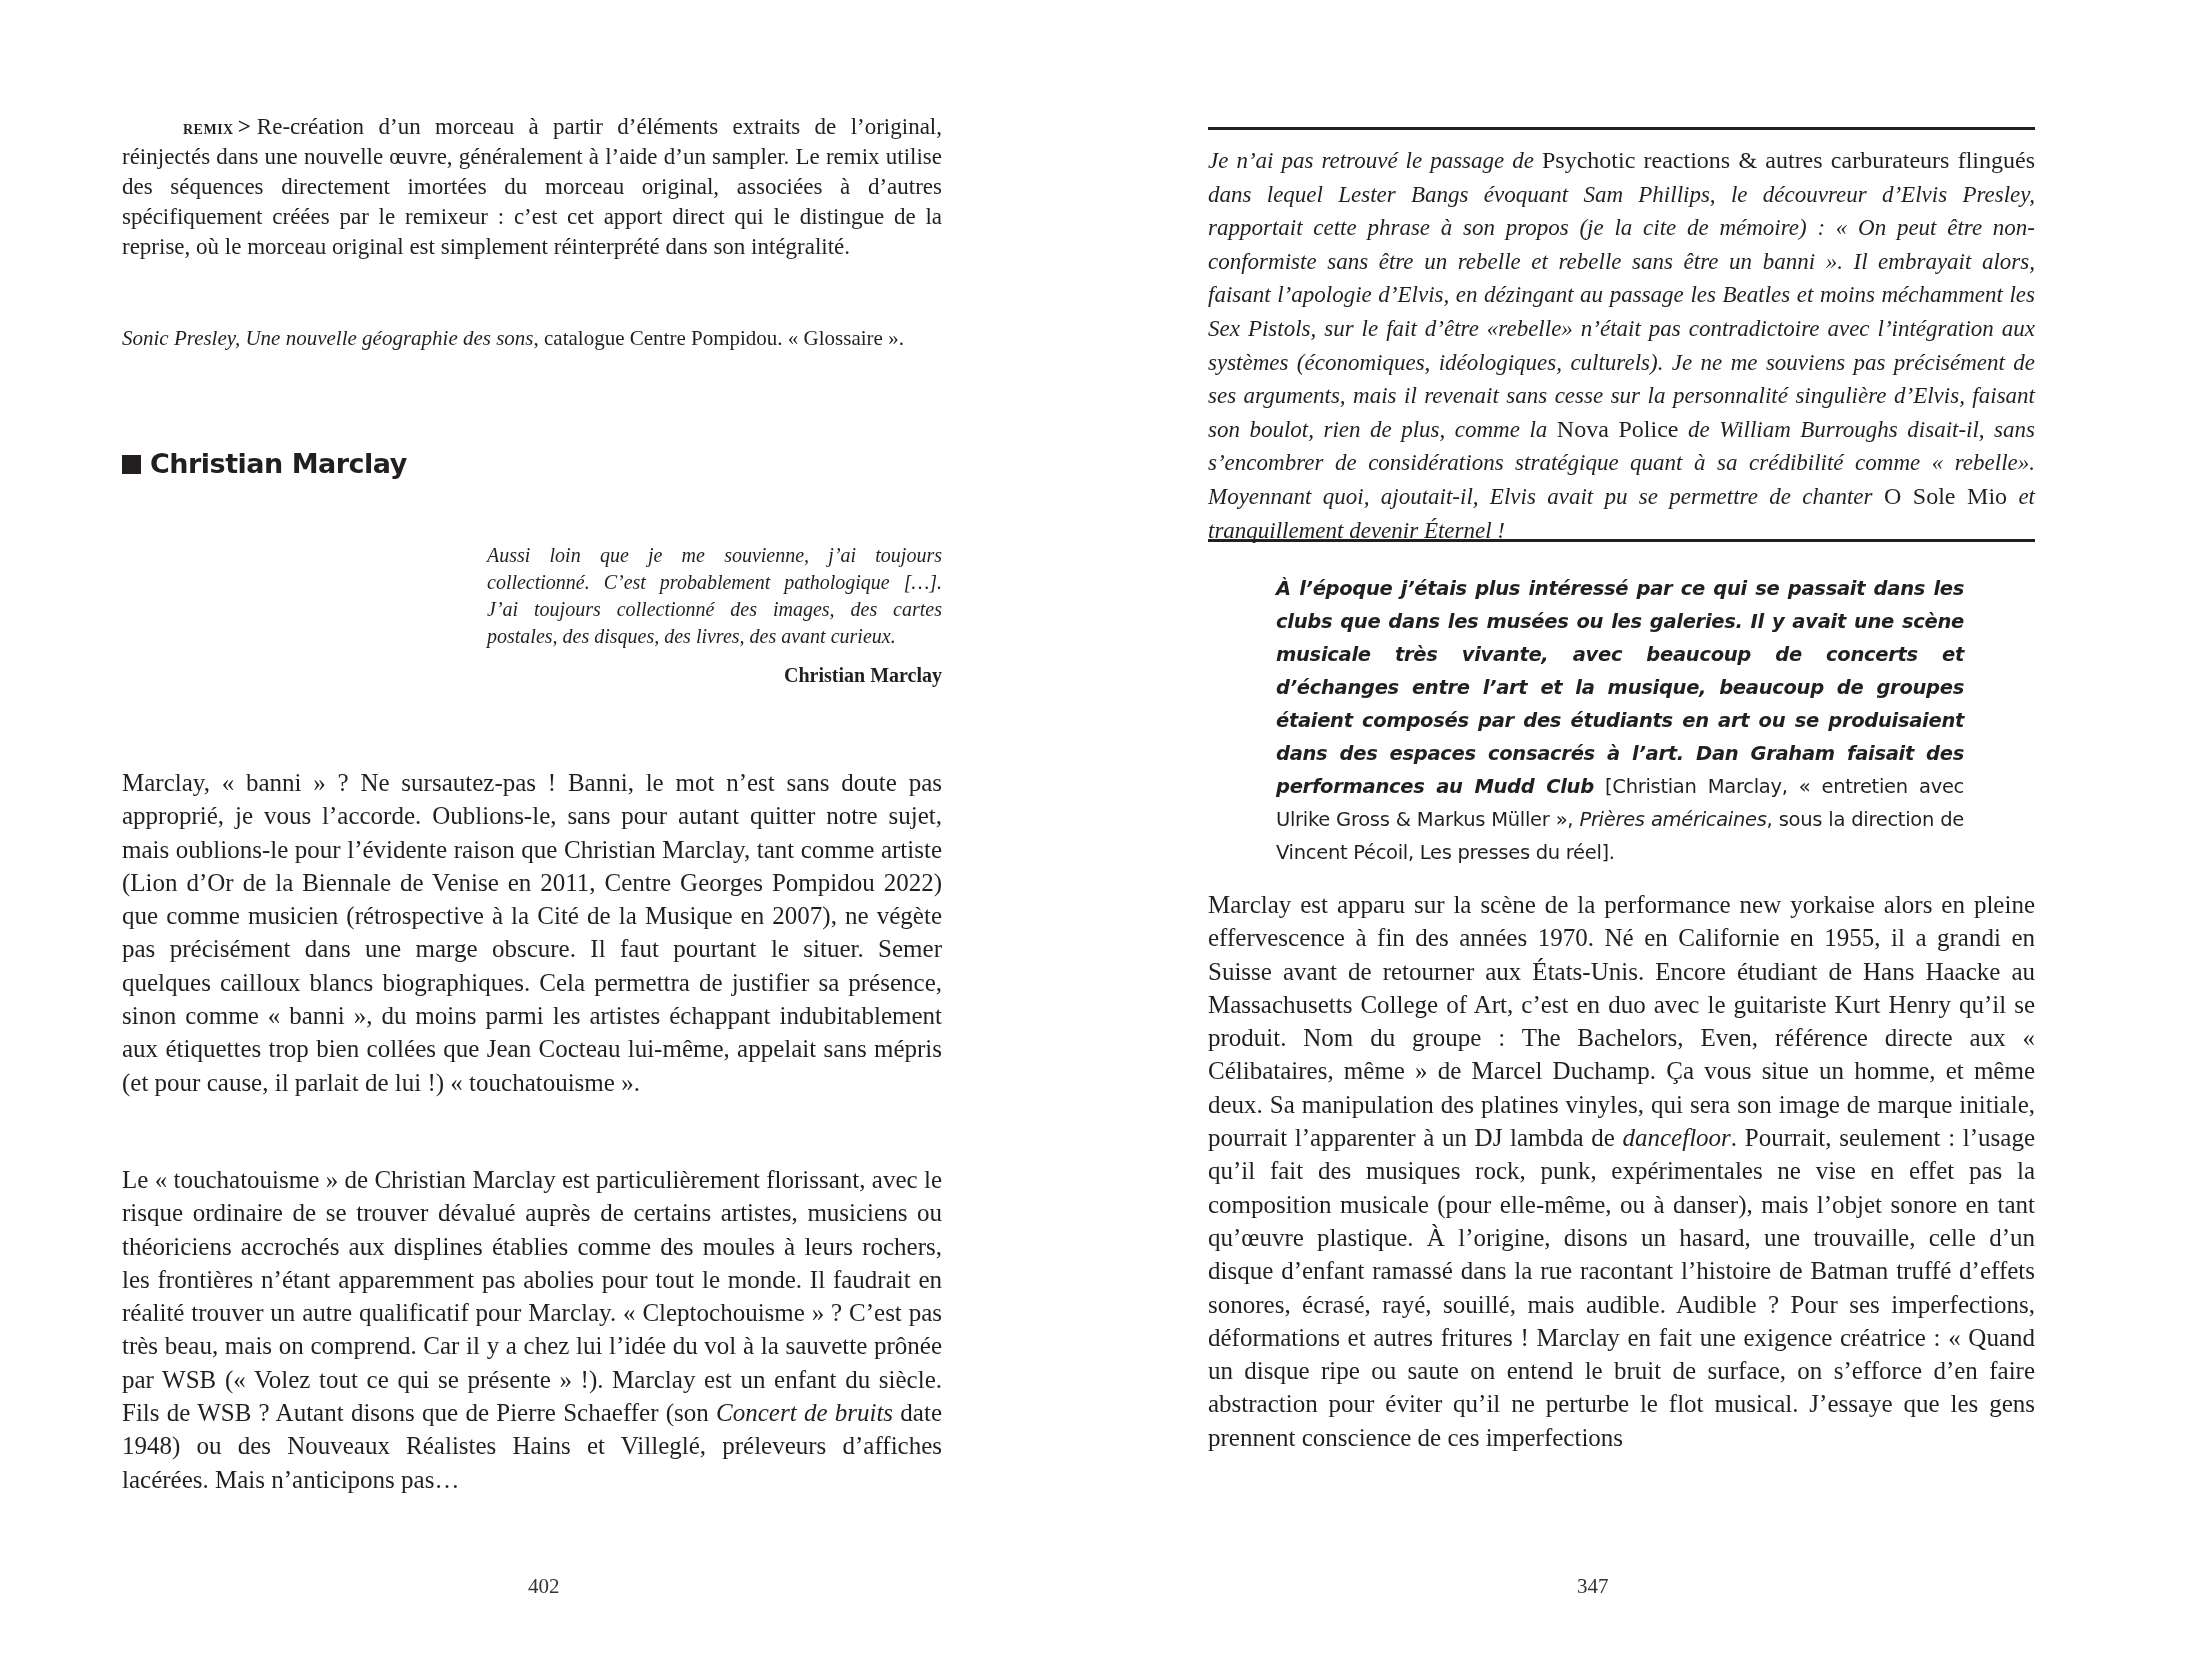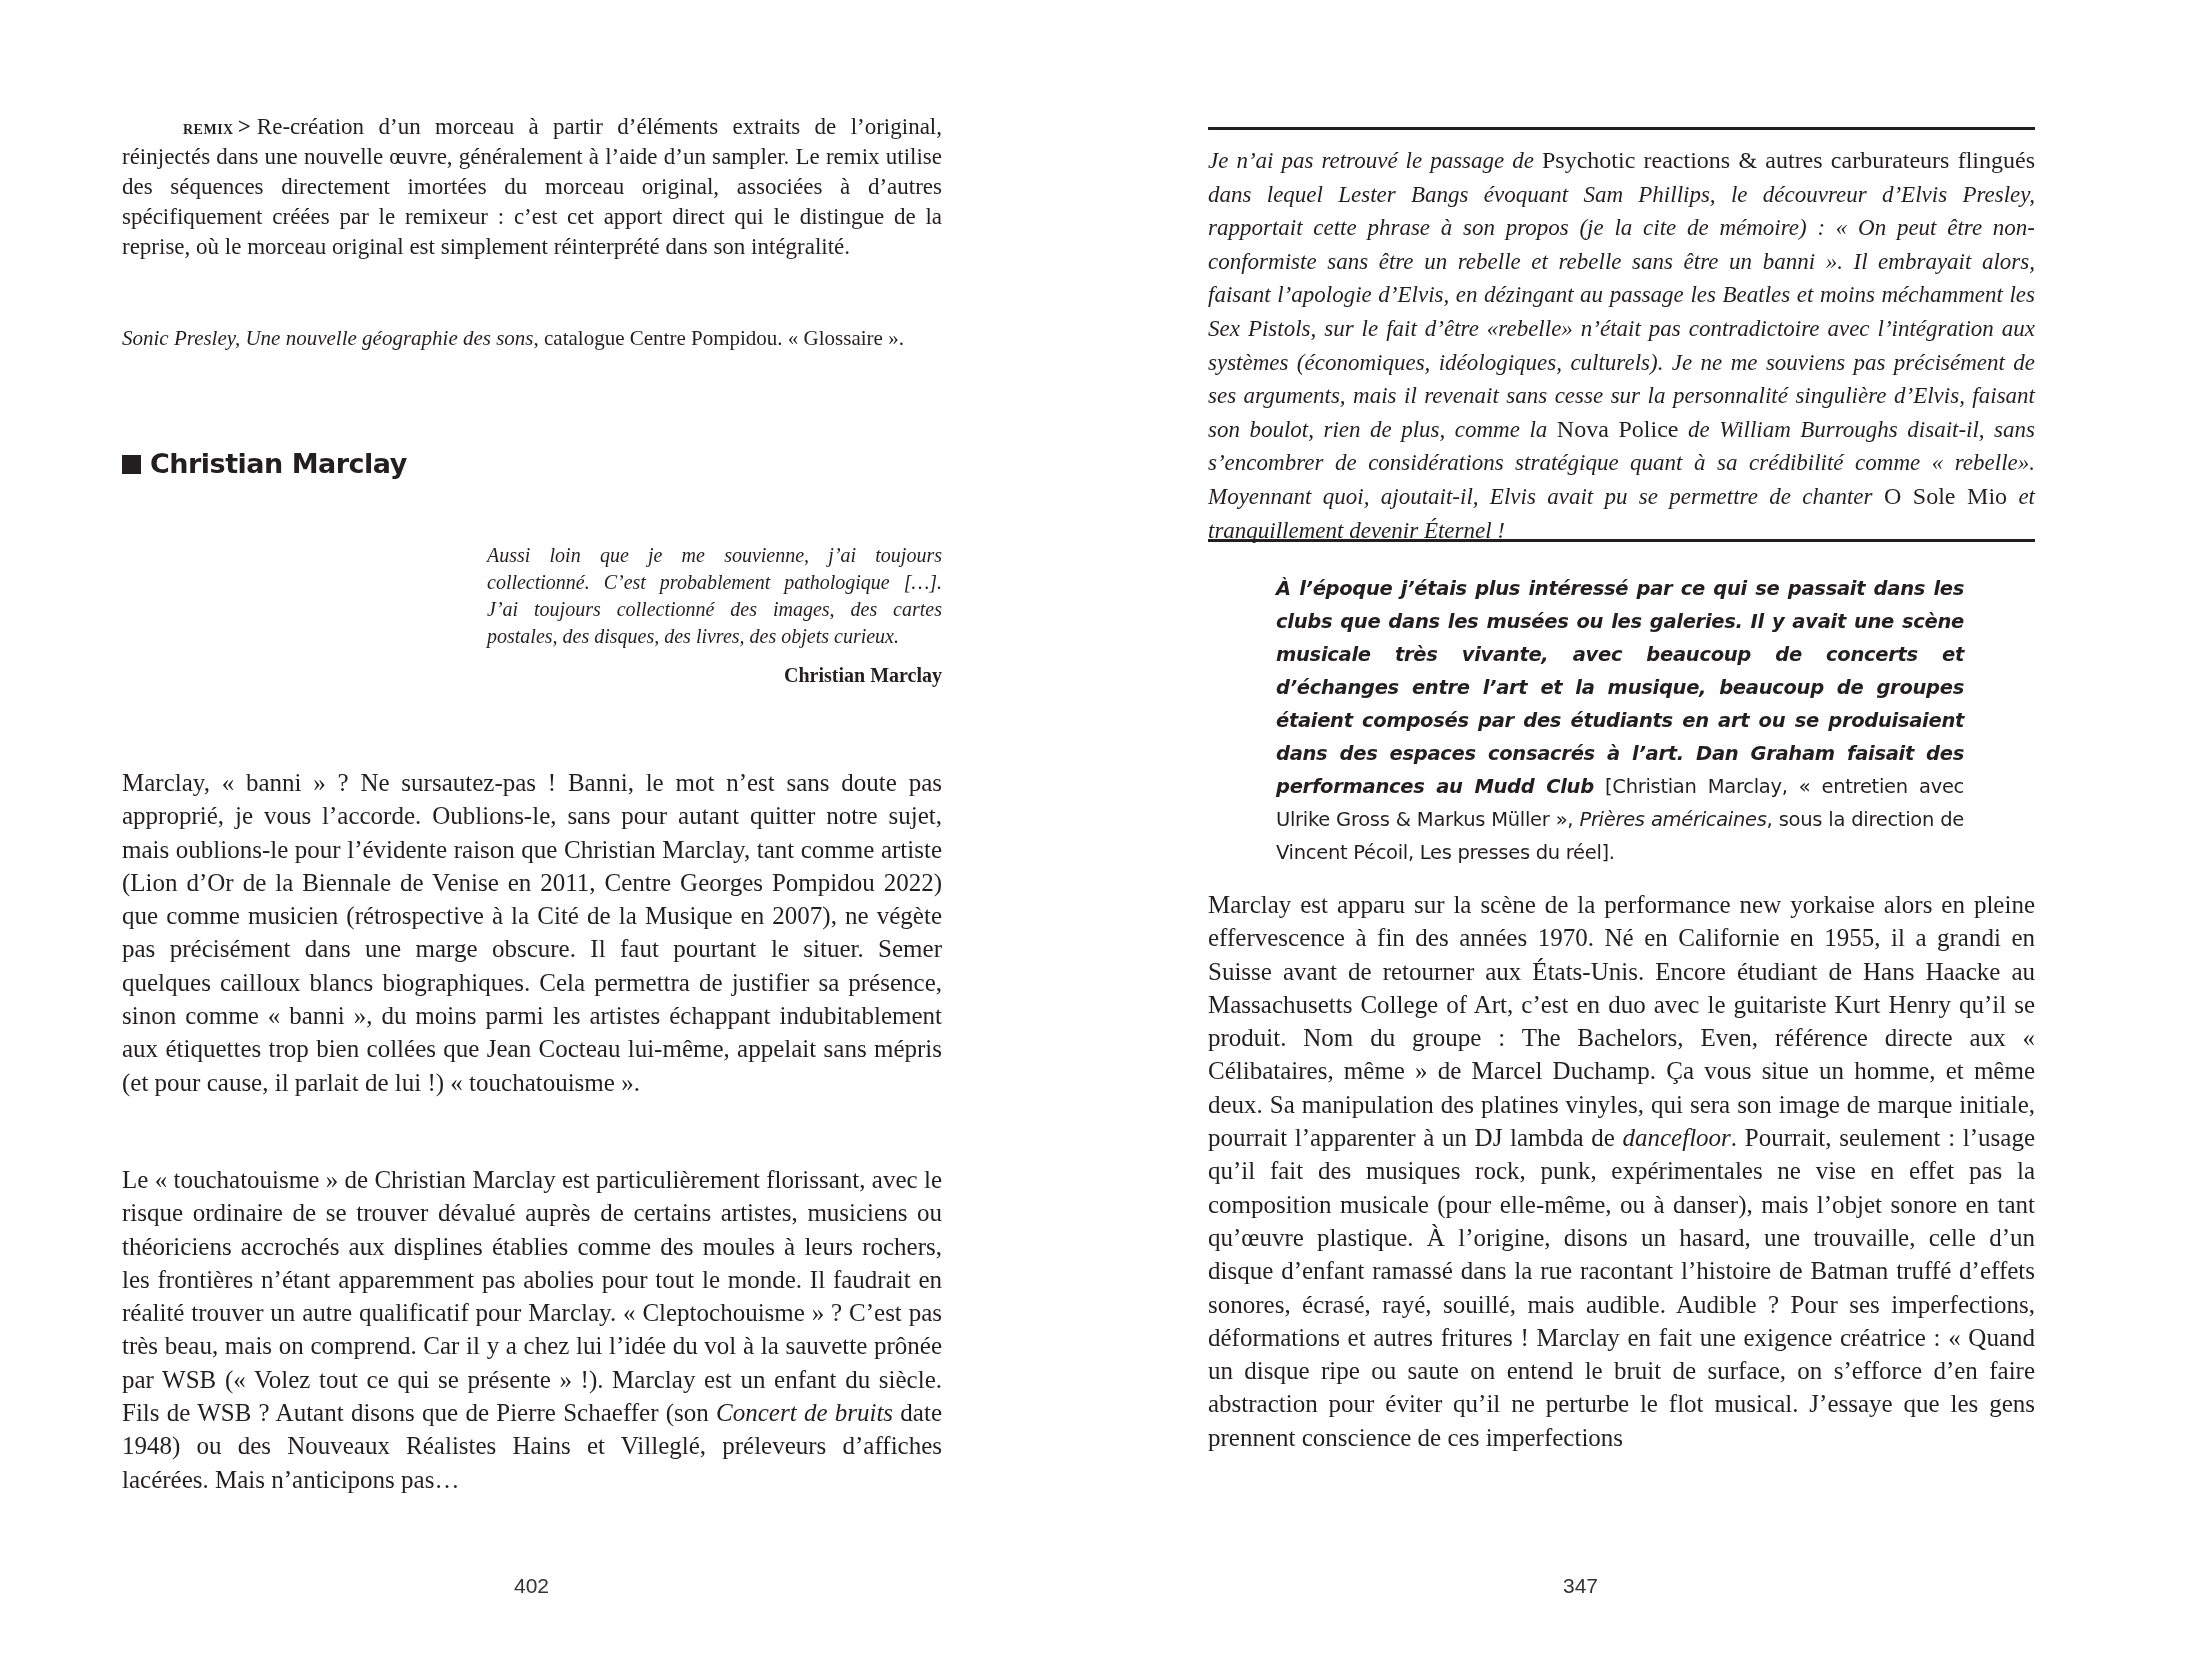--- a/index.html
+++ b/index.html
@@ -25,21 +25,21 @@
   .heading { left: 122px; top: 446px; font-family: "DejaVu Sans", "Liberation Sans", sans-serif; font-weight: bold; font-size: 27px; line-height: 36px; display: flex; align-items: center; letter-spacing: -0.5px; }
   .heading .square { display: inline-block; width: 19px; height: 19px; background: #231f20; margin-right: 9px; }
 
   .epigraph { left: 487px; top: 542px; width: 455px; font-size: 20px; line-height: 27px; font-style: italic; }
   .epigraph-attr { left: 487px; top: 662px; width: 455px; text-align: right; font-size: 20px; line-height: 27px; font-weight: bold; }
 
   .body-left-1 { left: 122px; top: 766px; width: 820px; font-size: 25px; line-height: 33.3px; }
   .body-left-2 { left: 122px; top: 1163px; width: 820px; font-size: 25px; line-height: 33.3px; }
   .body-left-2 i { font-style: italic; }
 
-  .pagenum { position: absolute; top: 1574px; font-family: Liberation Sans, sans-serif; font-size: 21px; color: #333; }
+  .pagenum { position: absolute; top: 1574px; font-family: Liberation Serif, serif; font-size: 21px; color: #333; margin-left: 14px; }
   .pagenum-left { left: 514px; }
   .pagenum-right { left: 513px; }
 
   
   .rule { position: absolute; left: 158px; width: 827px; height: 3px; background: #231f20; }
   .rule-top { top: 127px; }
   .rule-bottom { top: 539px; }
   .note { left: 158px; top: 144px; width: 827px; font-size: 23px; line-height: 33.6px; font-style: italic; }
   .note .up { font-style: normal; font-size: 24px; }
 
@@ -60,21 +60,21 @@
 
   <div class="col source">
     <i>Sonic Presley, Une nouvelle géographie des sons</i><span>, catalogue Centre Pompidou. « Glossaire ».</span>
   </div>
 
   <div class="col heading">
     <span class="square"></span>
     <span>Christian Marclay</span>
   </div>
 
-  <div class="col epigraph just">Aussi loin que je me souvienne, j’ai toujours collectionné. C’est probablement pathologique […]. J’ai toujours collectionné des images, des  cartes postales,  des disques, des livres, des objets curieux.</div>
+  <div class="col epigraph just">Aussi loin que je me souvienne, j’ai toujours collectionné. C’est probablement pathologique […]. J’ai toujours collectionné des images, des  cartes postales,  des disques, des livres, des avant curieux.</div>
   <div class="col epigraph-attr">Christian Marclay</div>
 
   <div class="col body-left-1 just">Marclay, « banni » ? Ne sursautez-pas ! Banni, le mot n’est sans doute pas approprié, je vous l’accorde. Oublions-le, sans pour autant quitter notre sujet, mais oublions-le pour l’évidente raison que Christian Marclay, tant comme artiste (Lion d’Or de la Biennale de Venise en 2011, Centre Georges Pompidou 2022) que comme musicien (rétrospective à la Cité de la Musique en 2007), ne végète pas précisément dans une marge obscure. Il faut pourtant le situer. Semer quelques cailloux blancs biographiques. Cela permettra de justifier sa présence, sinon comme « banni », du moins parmi les artistes échappant indubitablement aux étiquettes trop bien collées que Jean Cocteau lui-même, appelait sans mépris (et pour cause, il parlait de lui !) « touchatouisme ».</div>
 
   <div class="col body-left-2 just">
     <span>Le « touchatouisme » de Christian Marclay est particulièrement florissant, avec le risque ordinaire de se trouver dévalué auprès de certains artistes, musiciens ou théoriciens accrochés aux displines établies comme des moules à leurs rochers, les frontières n’étant apparemment pas abolies pour tout le monde. Il faudrait en réalité trouver un autre qualificatif pour Marclay. « Cleptochouisme » ? C’est pas très beau, mais on comprend. Car il y a chez lui l’idée du vol à la sauvette prônée par WSB (« Volez tout ce qui se présente » !). Marclay est un enfant du siècle. Fils de WSB ? Autant disons que de Pierre Schaeffer (son </span><i>Concert de bruits</i><span> date 1948) ou des Nouveaux Réalistes Hains et Villeglé, préleveurs d’affiches lacérées. Mais n’anticipons pas…</span>
   </div>
 
   <div class="pagenum pagenum-left">402</div>
 </div>

